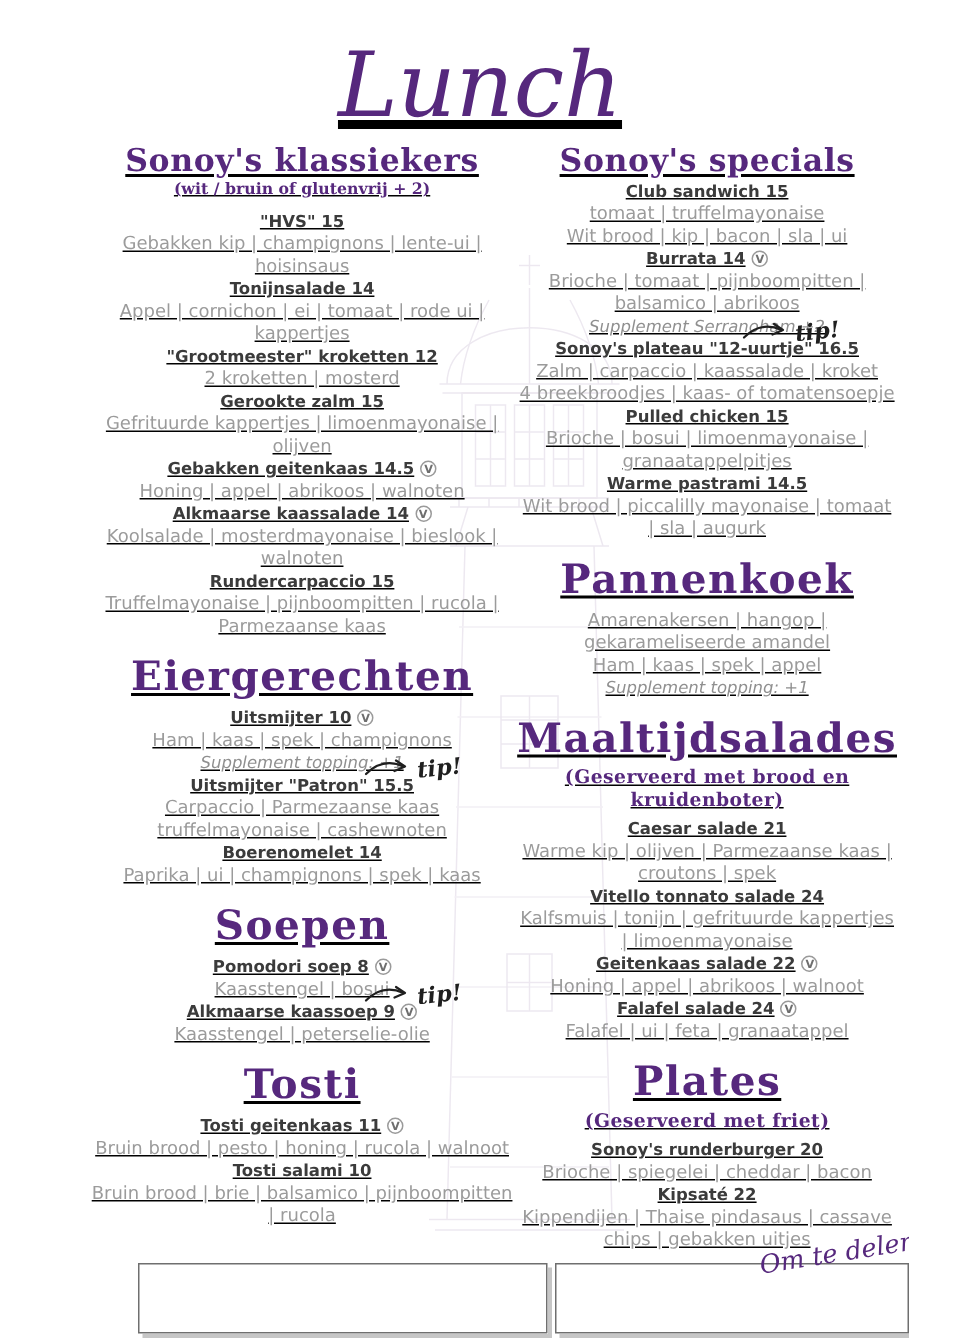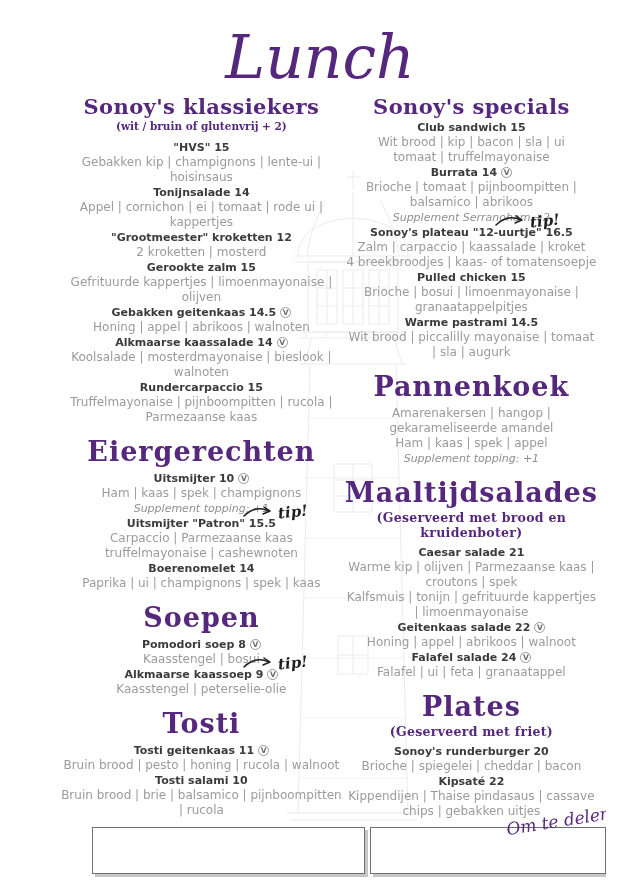--- a/index.html
+++ b/index.html
@@ -2,21 +2,21 @@
 <html style="--purple: #56287d; --ink: #3b3b3b; --muted: #9b9b9b; --annotation: #1f1f1f;"><head>
 <meta charset="utf-8">
 <style>
   :root{
     --purple:#56287d; --ink:#3b3b3b; --muted:#9b9b9b; --annotation:#1f1f1f;
   }
   *{box-sizing:border-box;}
   html,body{margin:0;padding:0;background:#fff;}
   .page{
     position:relative;width:572px;height:893px;margin:0 auto;background:#fff;
-    overflow:hidden;font-family:"DejaVu Sans","Liberation Sans",sans-serif;
+    overflow:hidden;font-family:"DejaVu Sans","Liberation Sans",sans-serif;text-decoration:underline;
   }
   .content{position:relative;z-index:1;}
   
   .watermark{position:absolute;left:212px;top:168px;z-index:0;opacity:.85;}
   
   .title{
     font-family:"DejaVu Serif","Liberation Serif",serif;font-style:italic;font-weight:400;
     font-size:60px;line-height:62px;color:var(--purple);text-align:center;margin:26px 0 6px;
   }
   
@@ -191,22 +191,22 @@
               <div class="item-name"><span>Tosti salami 10</span></div>
               <div class="item-desc">Bruin brood | brie | balsamico | pijnboompitten | rucola</div>
             </div>
           </section>
         </div>
         <div class="col col-right">
           <section class="menu-section">
             <h2 class="heading-small">Sonoy's specials</h2>
             <div class="menu-item">
               <div class="item-name"><span>Club sandwich 15</span></div>
+              <div class="item-desc">tomaat | truffelmayonaise</div>
               <div class="item-desc">Wit brood | kip | bacon | sla | ui</div>
-              <div class="item-desc">tomaat | truffelmayonaise</div>
             </div>
             <div class="menu-item">
               <div class="item-name"><span>Burrata 14</span><span class="veg">V</span></div>
               <div class="item-desc">Brioche | tomaat | pijnboompitten | balsamico | abrikoos</div>
               <div class="item-note">Supplement Serranoham +2</div>
             </div>
             <div class="menu-item">
               <div class="item-name"><span>Sonoy's plateau "12-uurtje" 16.5</span></div>
               <div class="item-desc">Zalm | carpaccio | kaassalade | kroket</div>
               <div class="item-desc">4 breekbroodjes | kaas- of tomatensoepje</div>
@@ -238,20 +238,21 @@
             </div>
           </section>
           <section class="menu-section">
             <h2 class="heading-large">Maaltijdsalades</h2>
             <div class="subtitle-large">(Geserveerd met brood en kruidenboter)</div>
             <div class="menu-item">
               <div class="item-name"><span>Caesar salade 21</span></div>
               <div class="item-desc">Warme kip | olijven | Parmezaanse kaas | croutons | spek</div>
             </div>
             <div class="menu-item">
+              <div class="item-name"><span>Vitello tonnato salade 24</span></div>
               <div class="item-desc">Kalfsmuis | tonijn | gefrituurde kappertjes | limoenmayonaise</div>
             </div>
             <div class="menu-item">
               <div class="item-name"><span>Geitenkaas salade 22</span><span class="veg">V</span></div>
               <div class="item-desc">Honing | appel | abrikoos | walnoot</div>
             </div>
             <div class="menu-item">
               <div class="item-name"><span>Falafel salade 24</span><span class="veg">V</span></div>
               <div class="item-desc">Falafel | ui | feta | granaatappel</div>
             </div>

